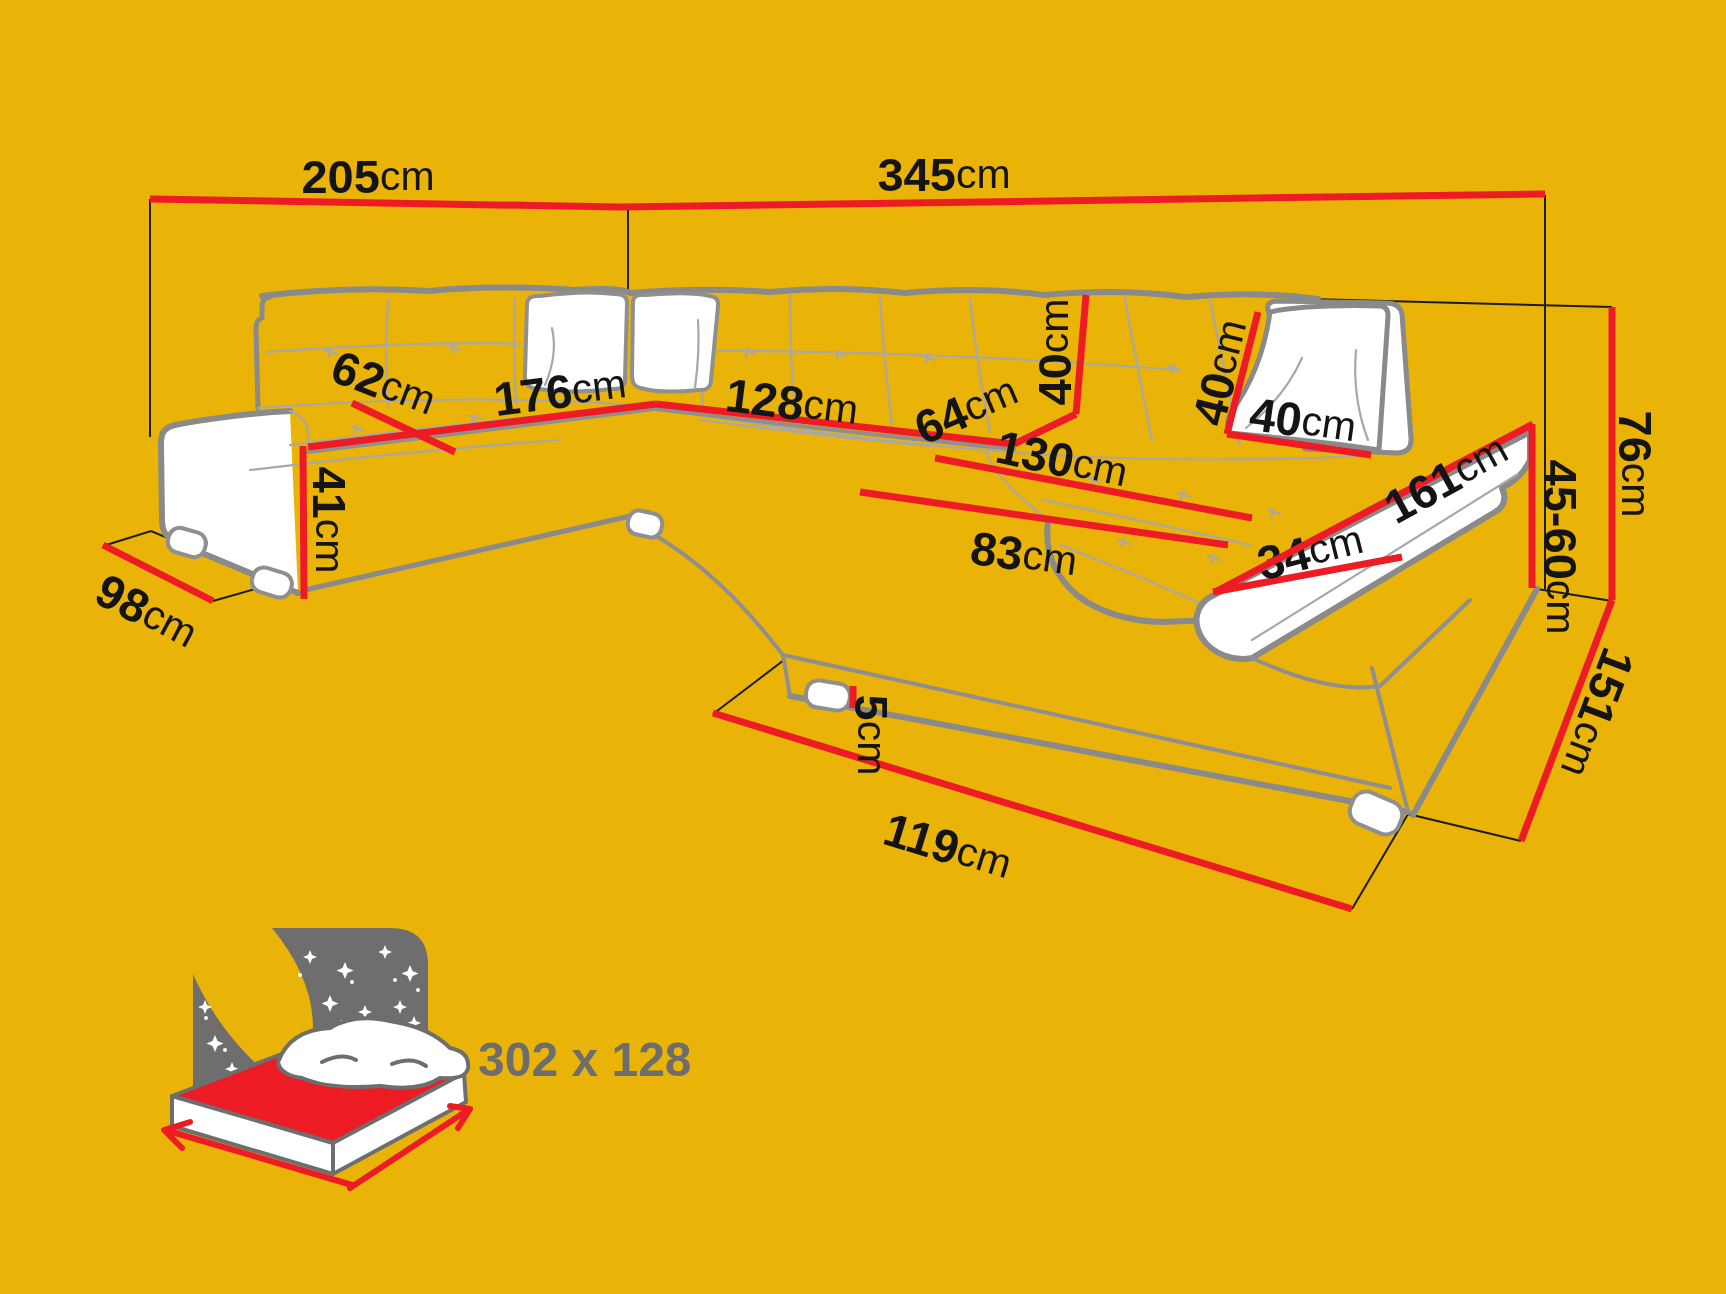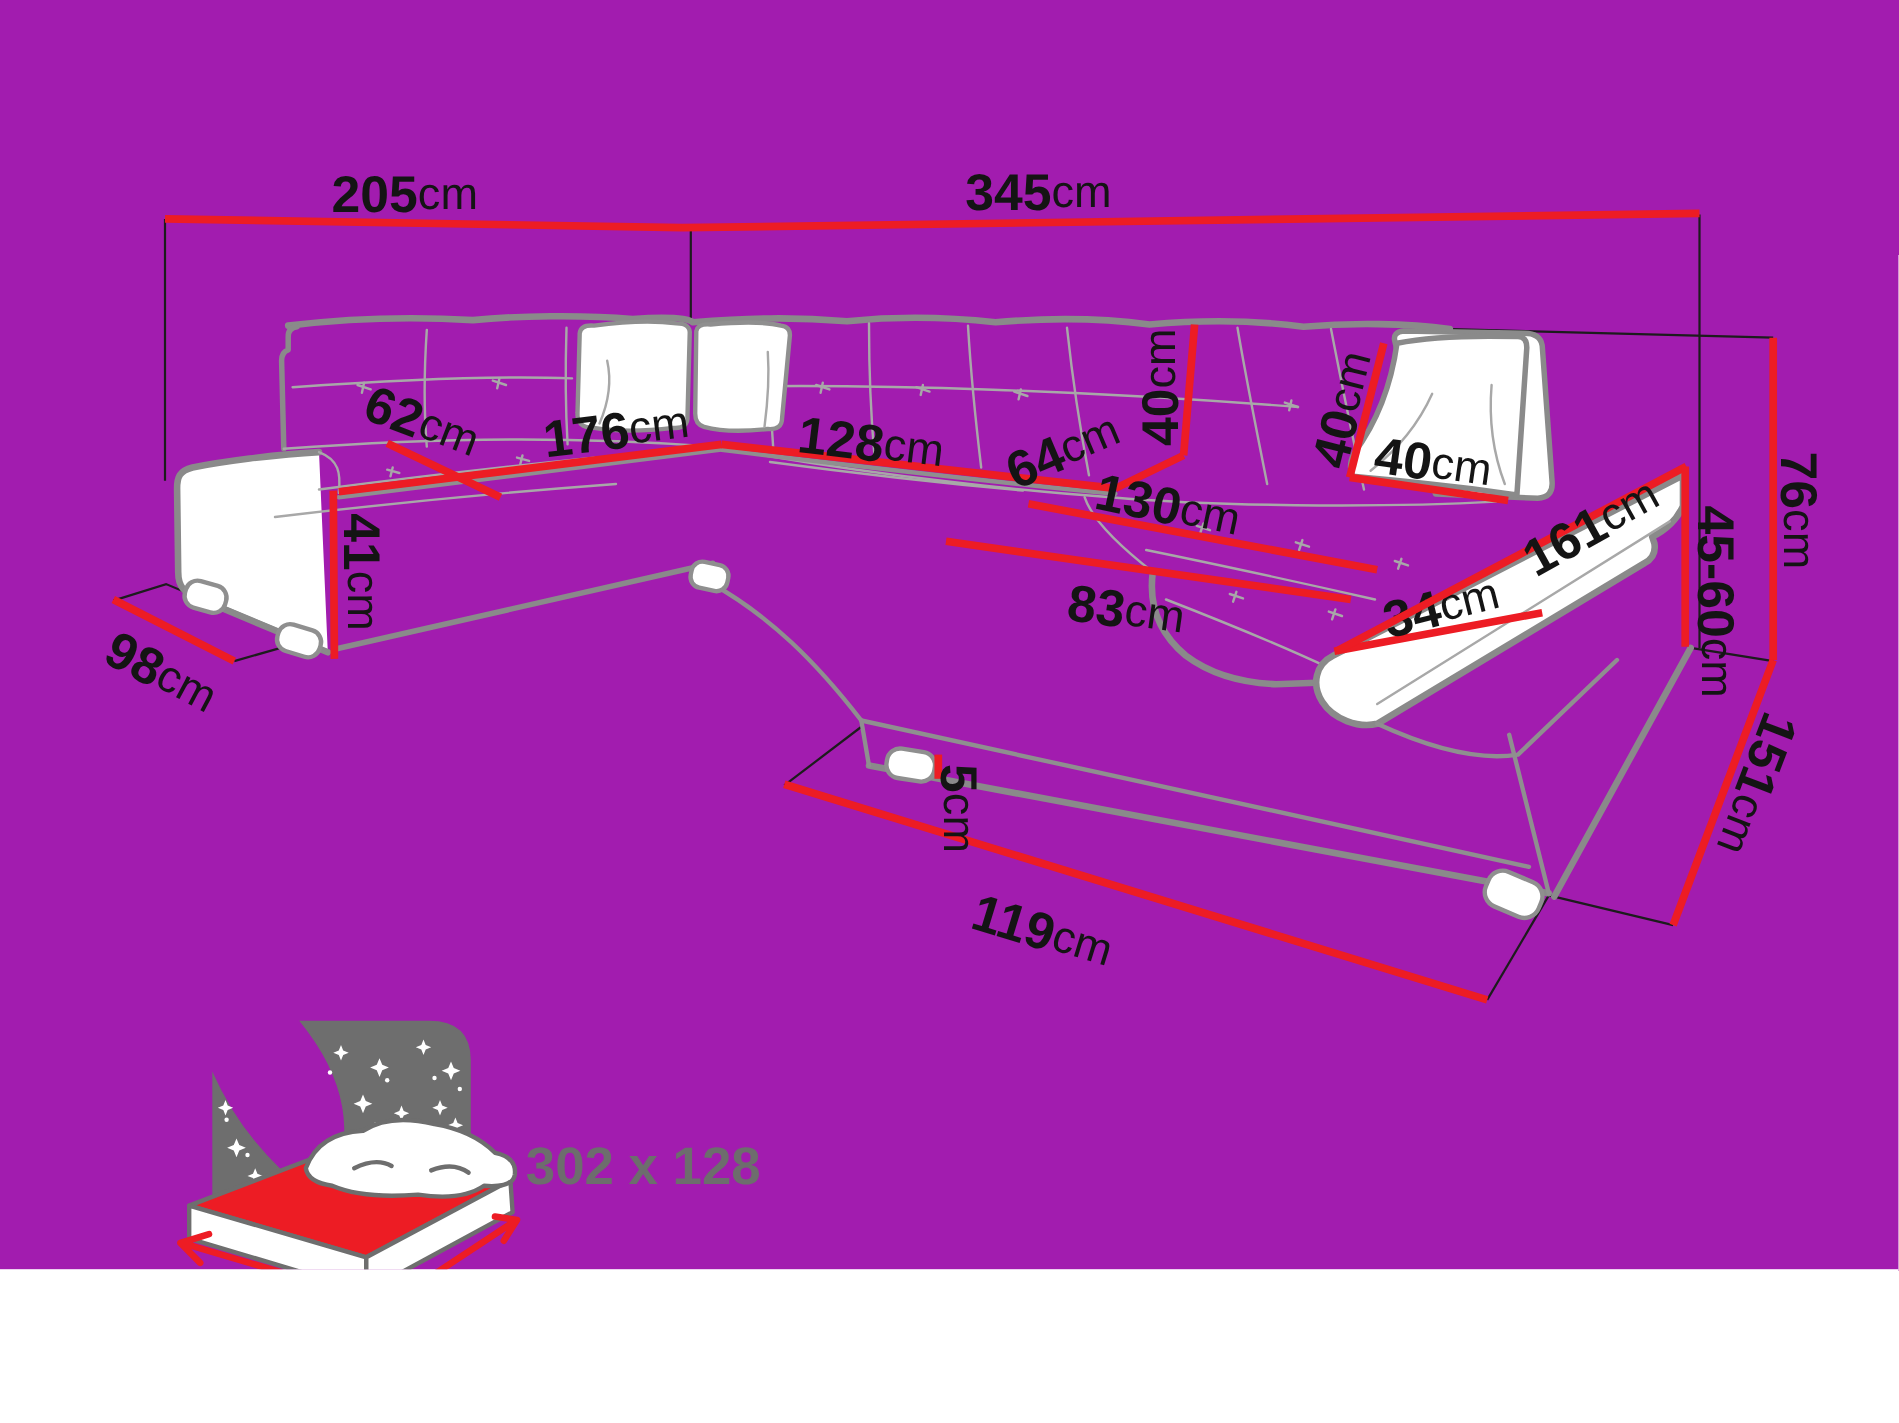--- a/index.html
+++ b/index.html
@@ -1,16 +1,16 @@
 <!DOCTYPE html>
 <html><head>
 <meta charset="utf-8">
 <style>
   html,body{margin:0;padding:0;background:#ffffff;}
-  .stage{width:1726px;height:1154px;position:relative;background:#a21caf;overflow:hidden;}
+  .stage{width:1726px;height:1294px;position:relative;background:#eab308;overflow:hidden;}
   svg{display:block;}
   text{font-family:"Liberation Sans",sans-serif;fill:#141414;dominant-baseline:central;}
   .num{font-weight:bold;font-size:47px;}
   .u{font-weight:400;font-size:41px;}
   .red{stroke:#ed1c24;stroke-width:7;fill:none;stroke-linecap:butt;}
   .wall{stroke:#1c1c1c;stroke-width:2;fill:none;}
   .g6{stroke:#8a8a8a;stroke-width:6;fill:none;stroke-linecap:round;stroke-linejoin:round;}
   .g5{stroke:#8a8a8a;stroke-width:5;fill:none;stroke-linecap:round;stroke-linejoin:round;}
   .g4{stroke:#8f8f8f;stroke-width:4;fill:none;stroke-linecap:round;stroke-linejoin:round;}
   .thin{stroke:#a8a8a8;stroke-width:2.2;fill:none;stroke-linecap:round;}

